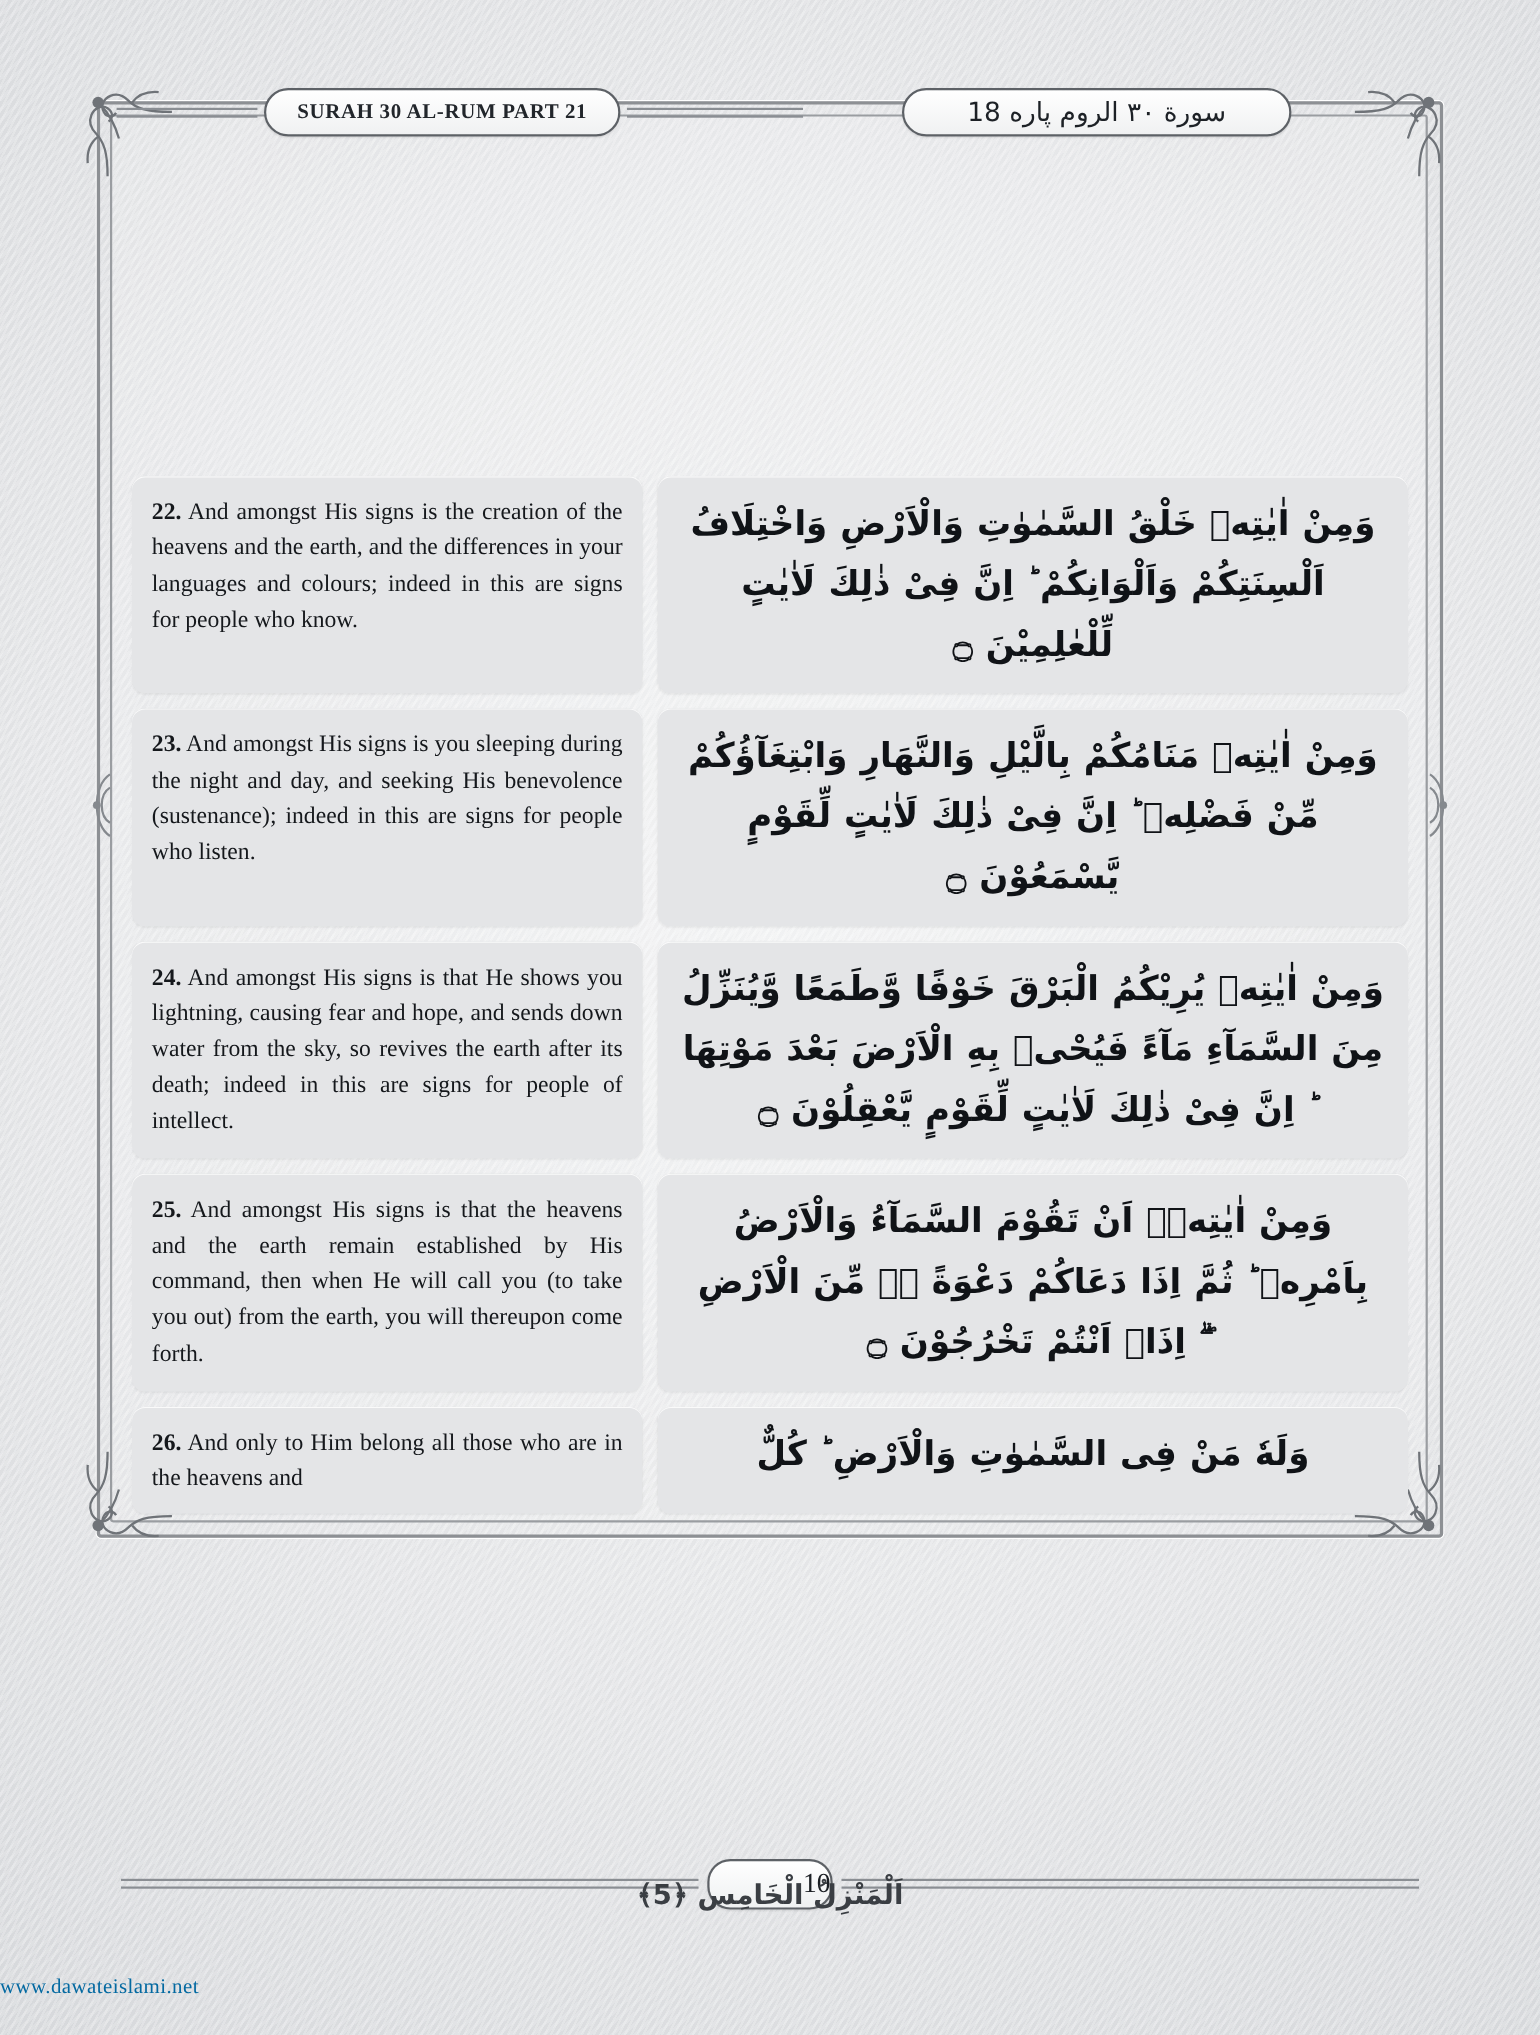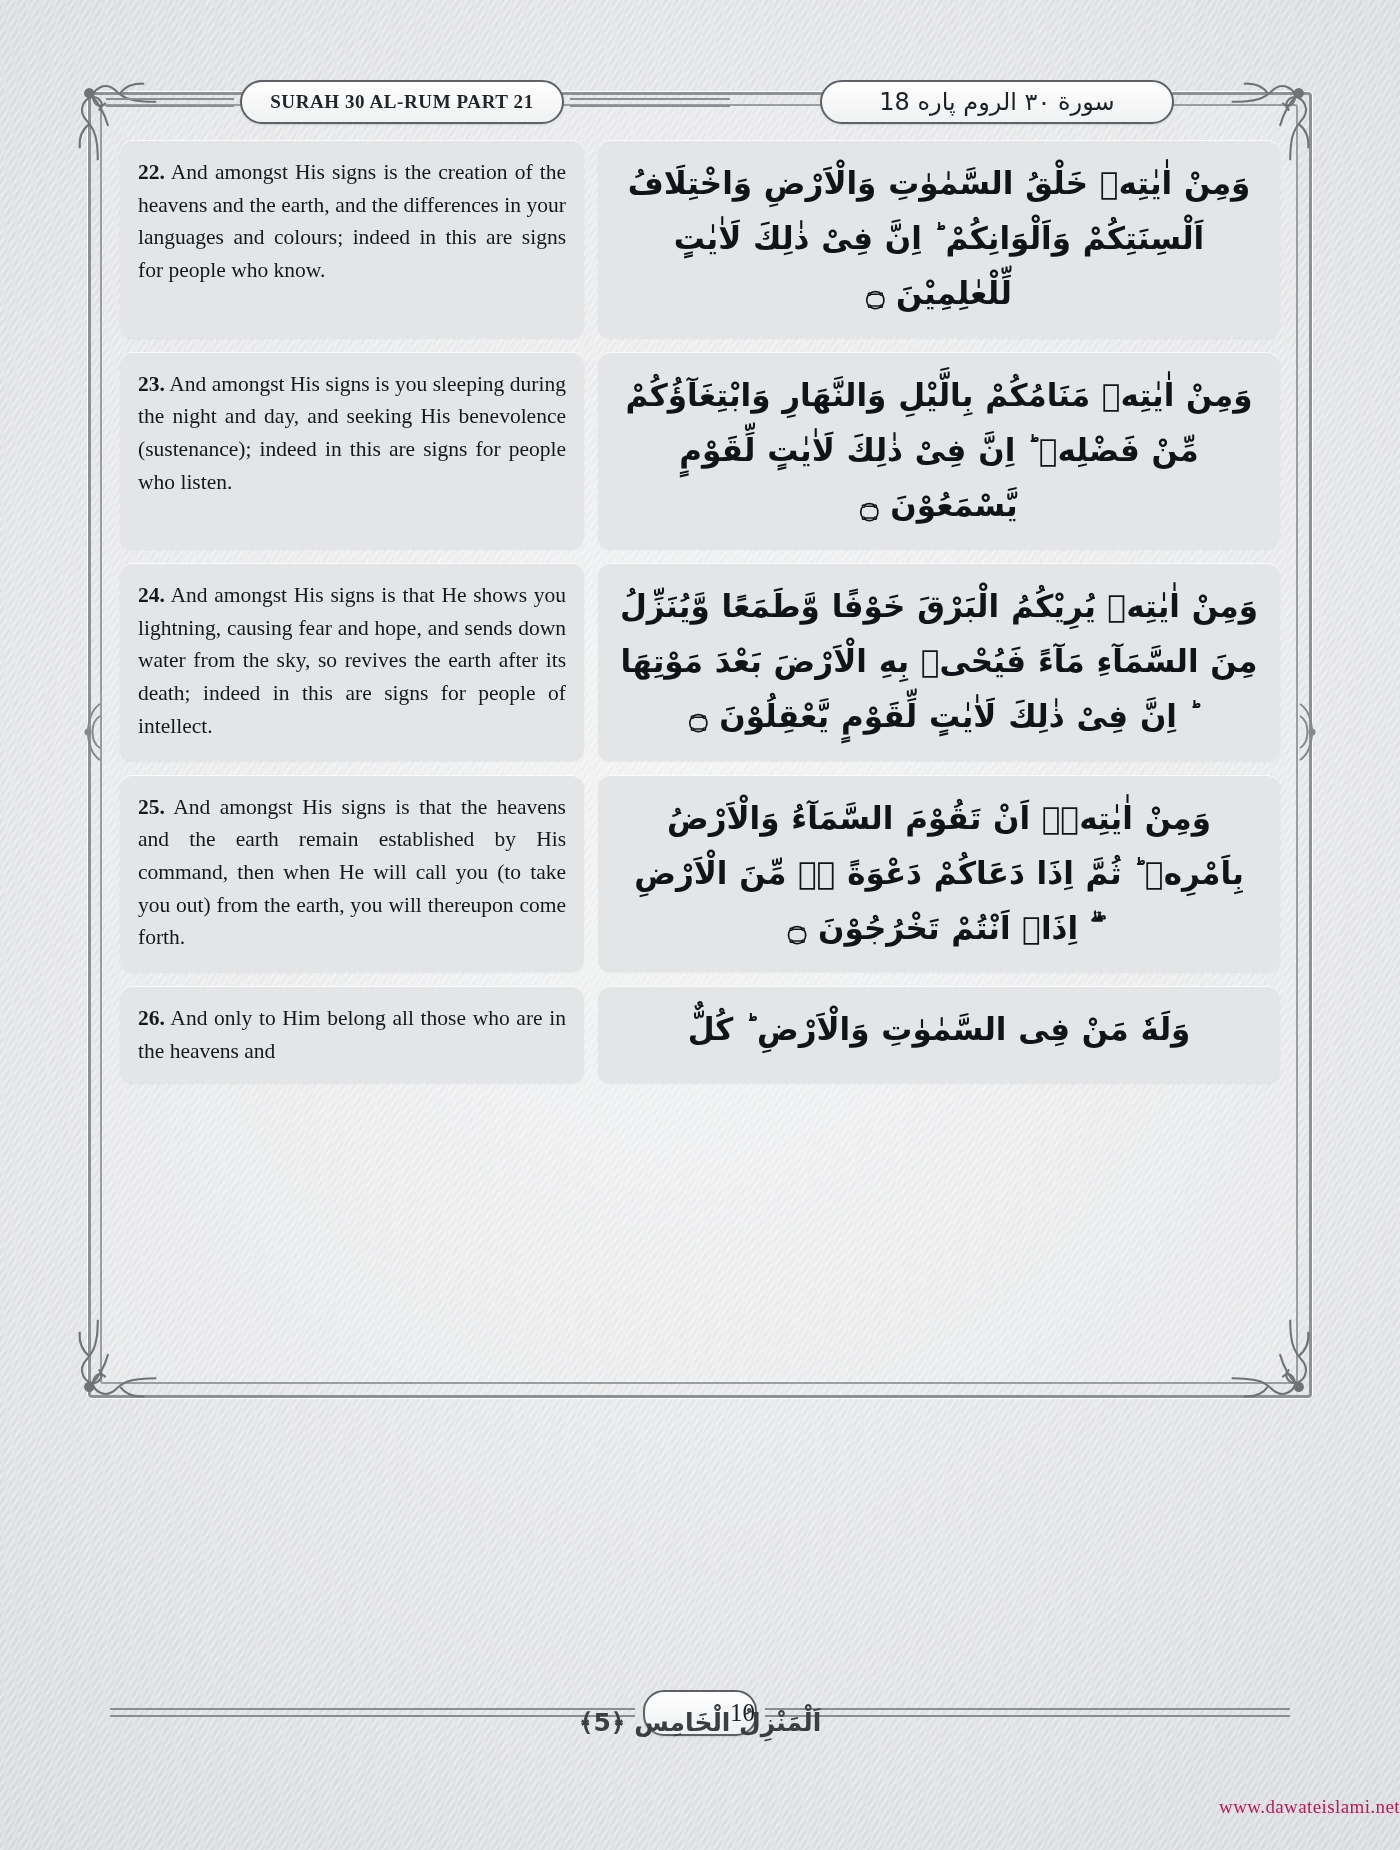--- a/index.html
+++ b/index.html
@@ -123,20 +123,21 @@
   .hrule.h2 { left: 470px; width: 160px; }
 
   
   .content {
     position: absolute;
     left: 120px; top: 140px;
     width: 1160px; height: 1250px;
     display: flex;
     flex-direction: column;
     gap: 0px;
+    justify-content: flex-end;
   }
   .verse-row {
     display: flex;
     gap: 14px;
     margin-bottom: 14px;
   }
   .cell {
     background: #e4e5e7;
     border-radius: 12px;
     box-shadow: inset 0 1px 0 rgba(255,255,255,0.8),
@@ -213,25 +214,25 @@
     direction: rtl;
     font-family: "DejaVu Sans", sans-serif;
     font-size: 25px;
     color: #3a3e43;
     font-weight: 600;
   }
   .footer-url {
     position: absolute;
     top: 1796px;
     left: 0; width: 100%;
-    text-align: right;
+    text-align: left;
     font-family: "Liberation Serif", serif;
     font-size: 19px;
     letter-spacing: .4px;
-    color: #be185d;
+    color: #0369a1;
   }
 </style>
 </head>
 <body>
 
 <div class="paper"></div>
 
 <div class="frame-outer"></div>
 <div class="frame-inner"></div>
 

